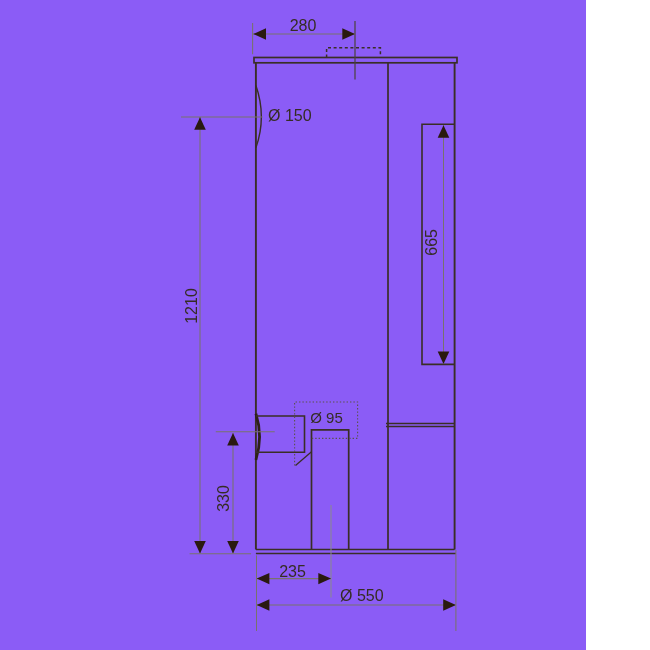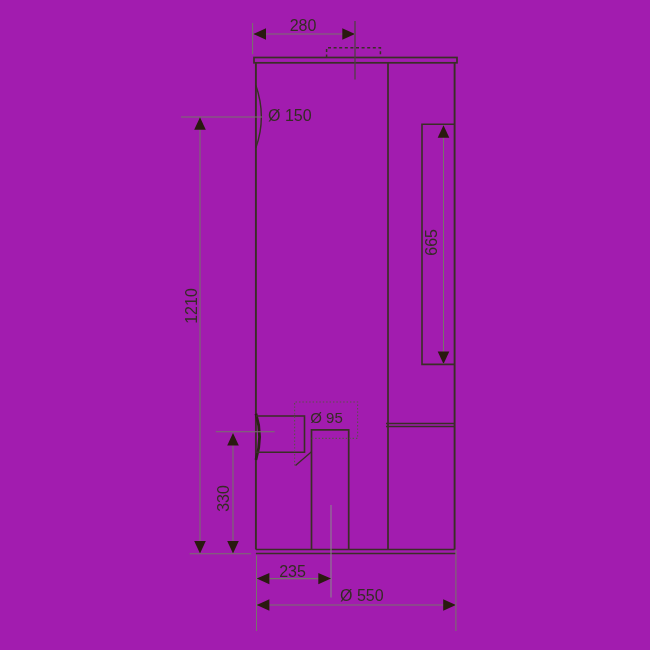--- a/index.html
+++ b/index.html
@@ -1,16 +1,16 @@
 <!DOCTYPE html>
 <html><head>
 <meta charset="utf-8">
 <style>
   html,body{margin:0;padding:0;background:#ffffff;}
-  .wrap{width:650px;height:650px;position:relative;background:#a21caf;}
+  .wrap{width:586px;height:650px;position:relative;background:#8b5cf6;}
   svg{display:block;}
   text{font-family:"Liberation Sans",sans-serif;fill:#352c24;}
 </style>
 </head>
 <body>
 
 <div class="wrap">
 <svg width="650" height="650" viewBox="0 0 650 650">
   <defs></defs>
 

